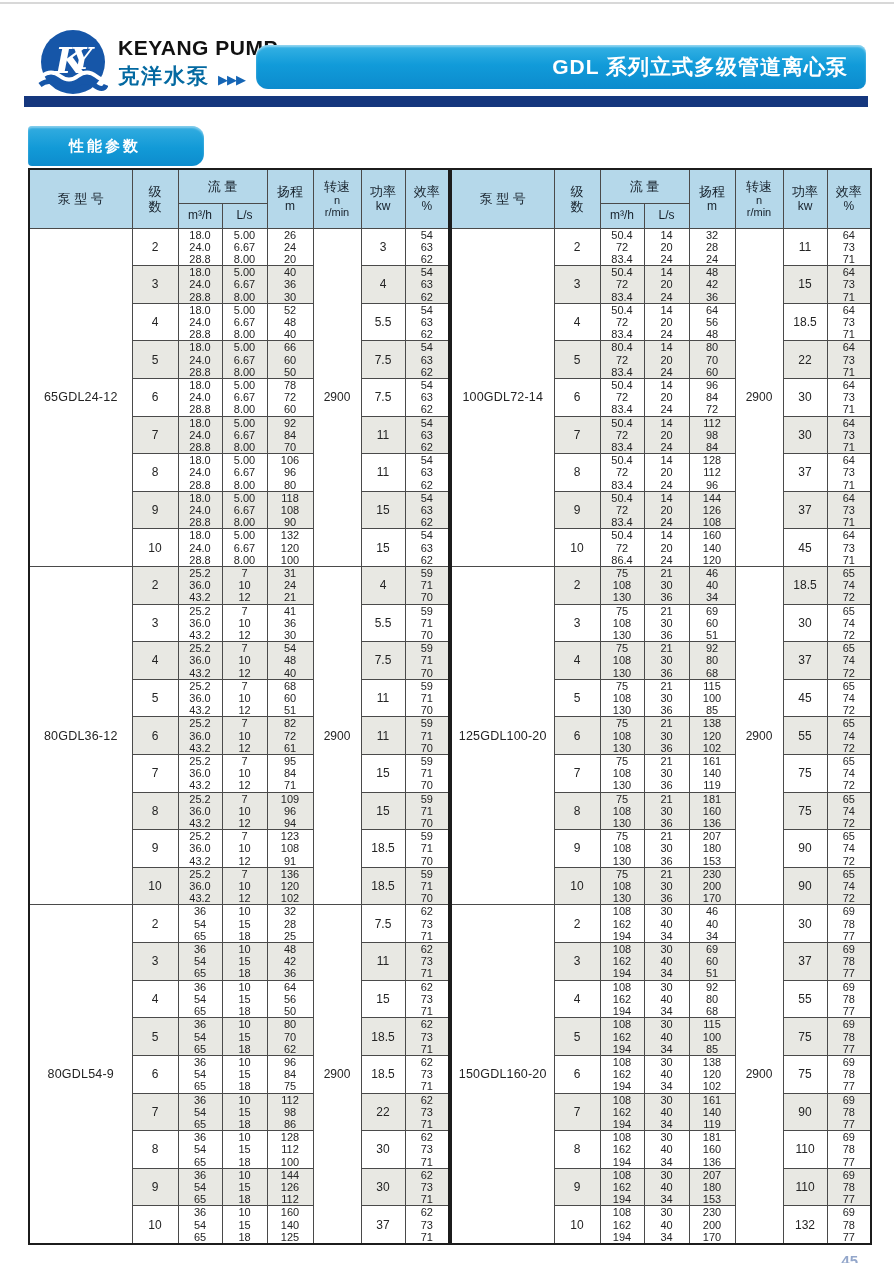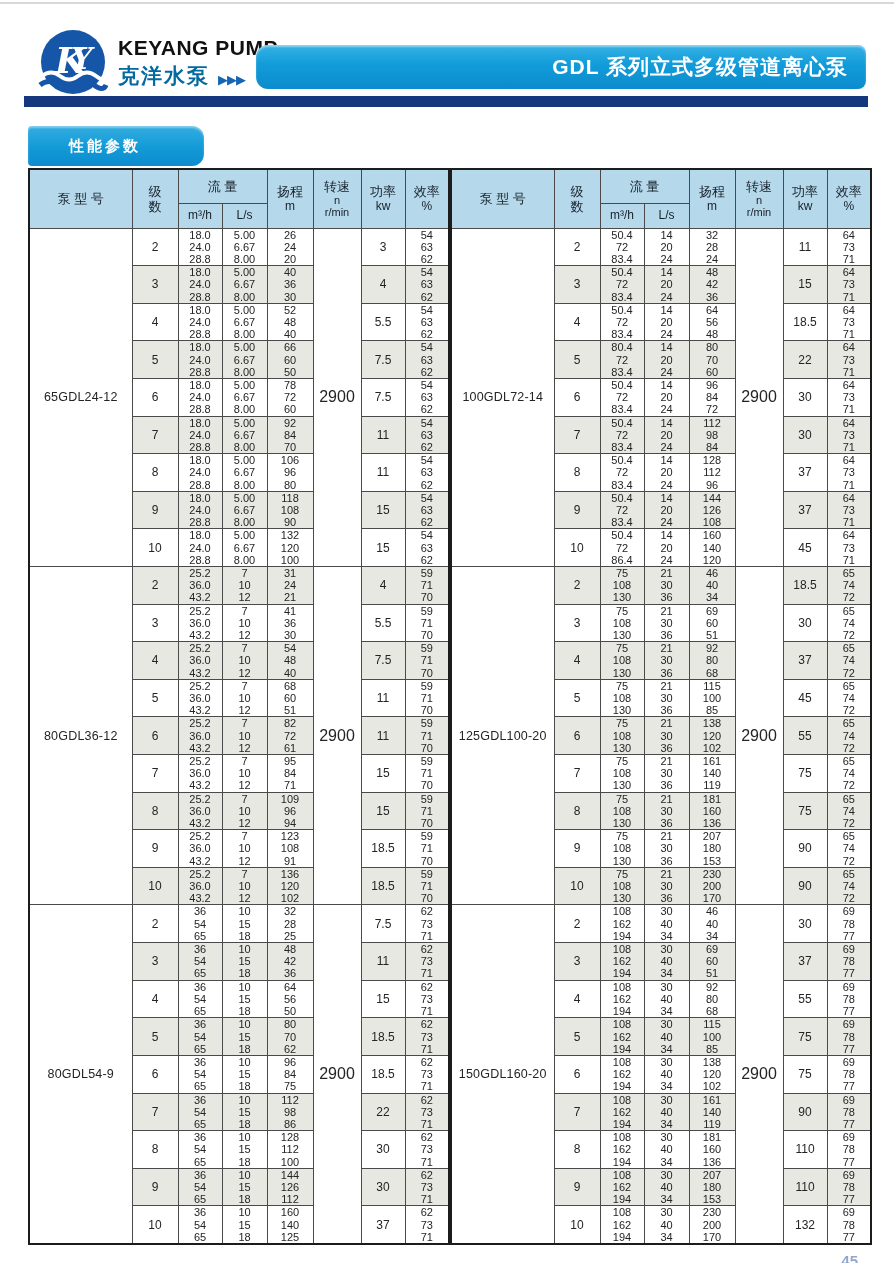--- a/index.html
+++ b/index.html
@@ -54,21 +54,21 @@
   .ptable thead tr.h1{height:34px;}
   .ptable thead tr.h2{height:25px;}
   .ptable thead .sub{font-size:12px;}
   .ptable thead .xsub{font-size:11px;line-height:12px;}
   .ptable thead th.th-eff{font-weight:normal;}
   .ptable tbody td{font-size:11px;line-height:12.2px;color:#242424;background:#fff;}
   .ptable tbody tr{height:37.4px;}
   .ptable tbody tr.shaded td{background:#e8e8e3;}
   .ptable tbody td.keep-white{background:#fff !important;}
   .ptable td.model-cell{font-size:12.5px;letter-spacing:.2px;margin-top:48px;}
-  .ptable td.speed-cell{font-size:16px;}
+  .ptable td.speed-cell{font-size:12px;}
   .ptable td.stage-cell{font-size:12px;}
   .ptable td.power-cell{font-size:12px;}
 
   .page-number{
     position:absolute;right:36px;bottom:-6px;
     font-size:15px;color:#3b5fa0;opacity:.55;font-weight:bold;
   }
 </style>
 </head>
 <body>

